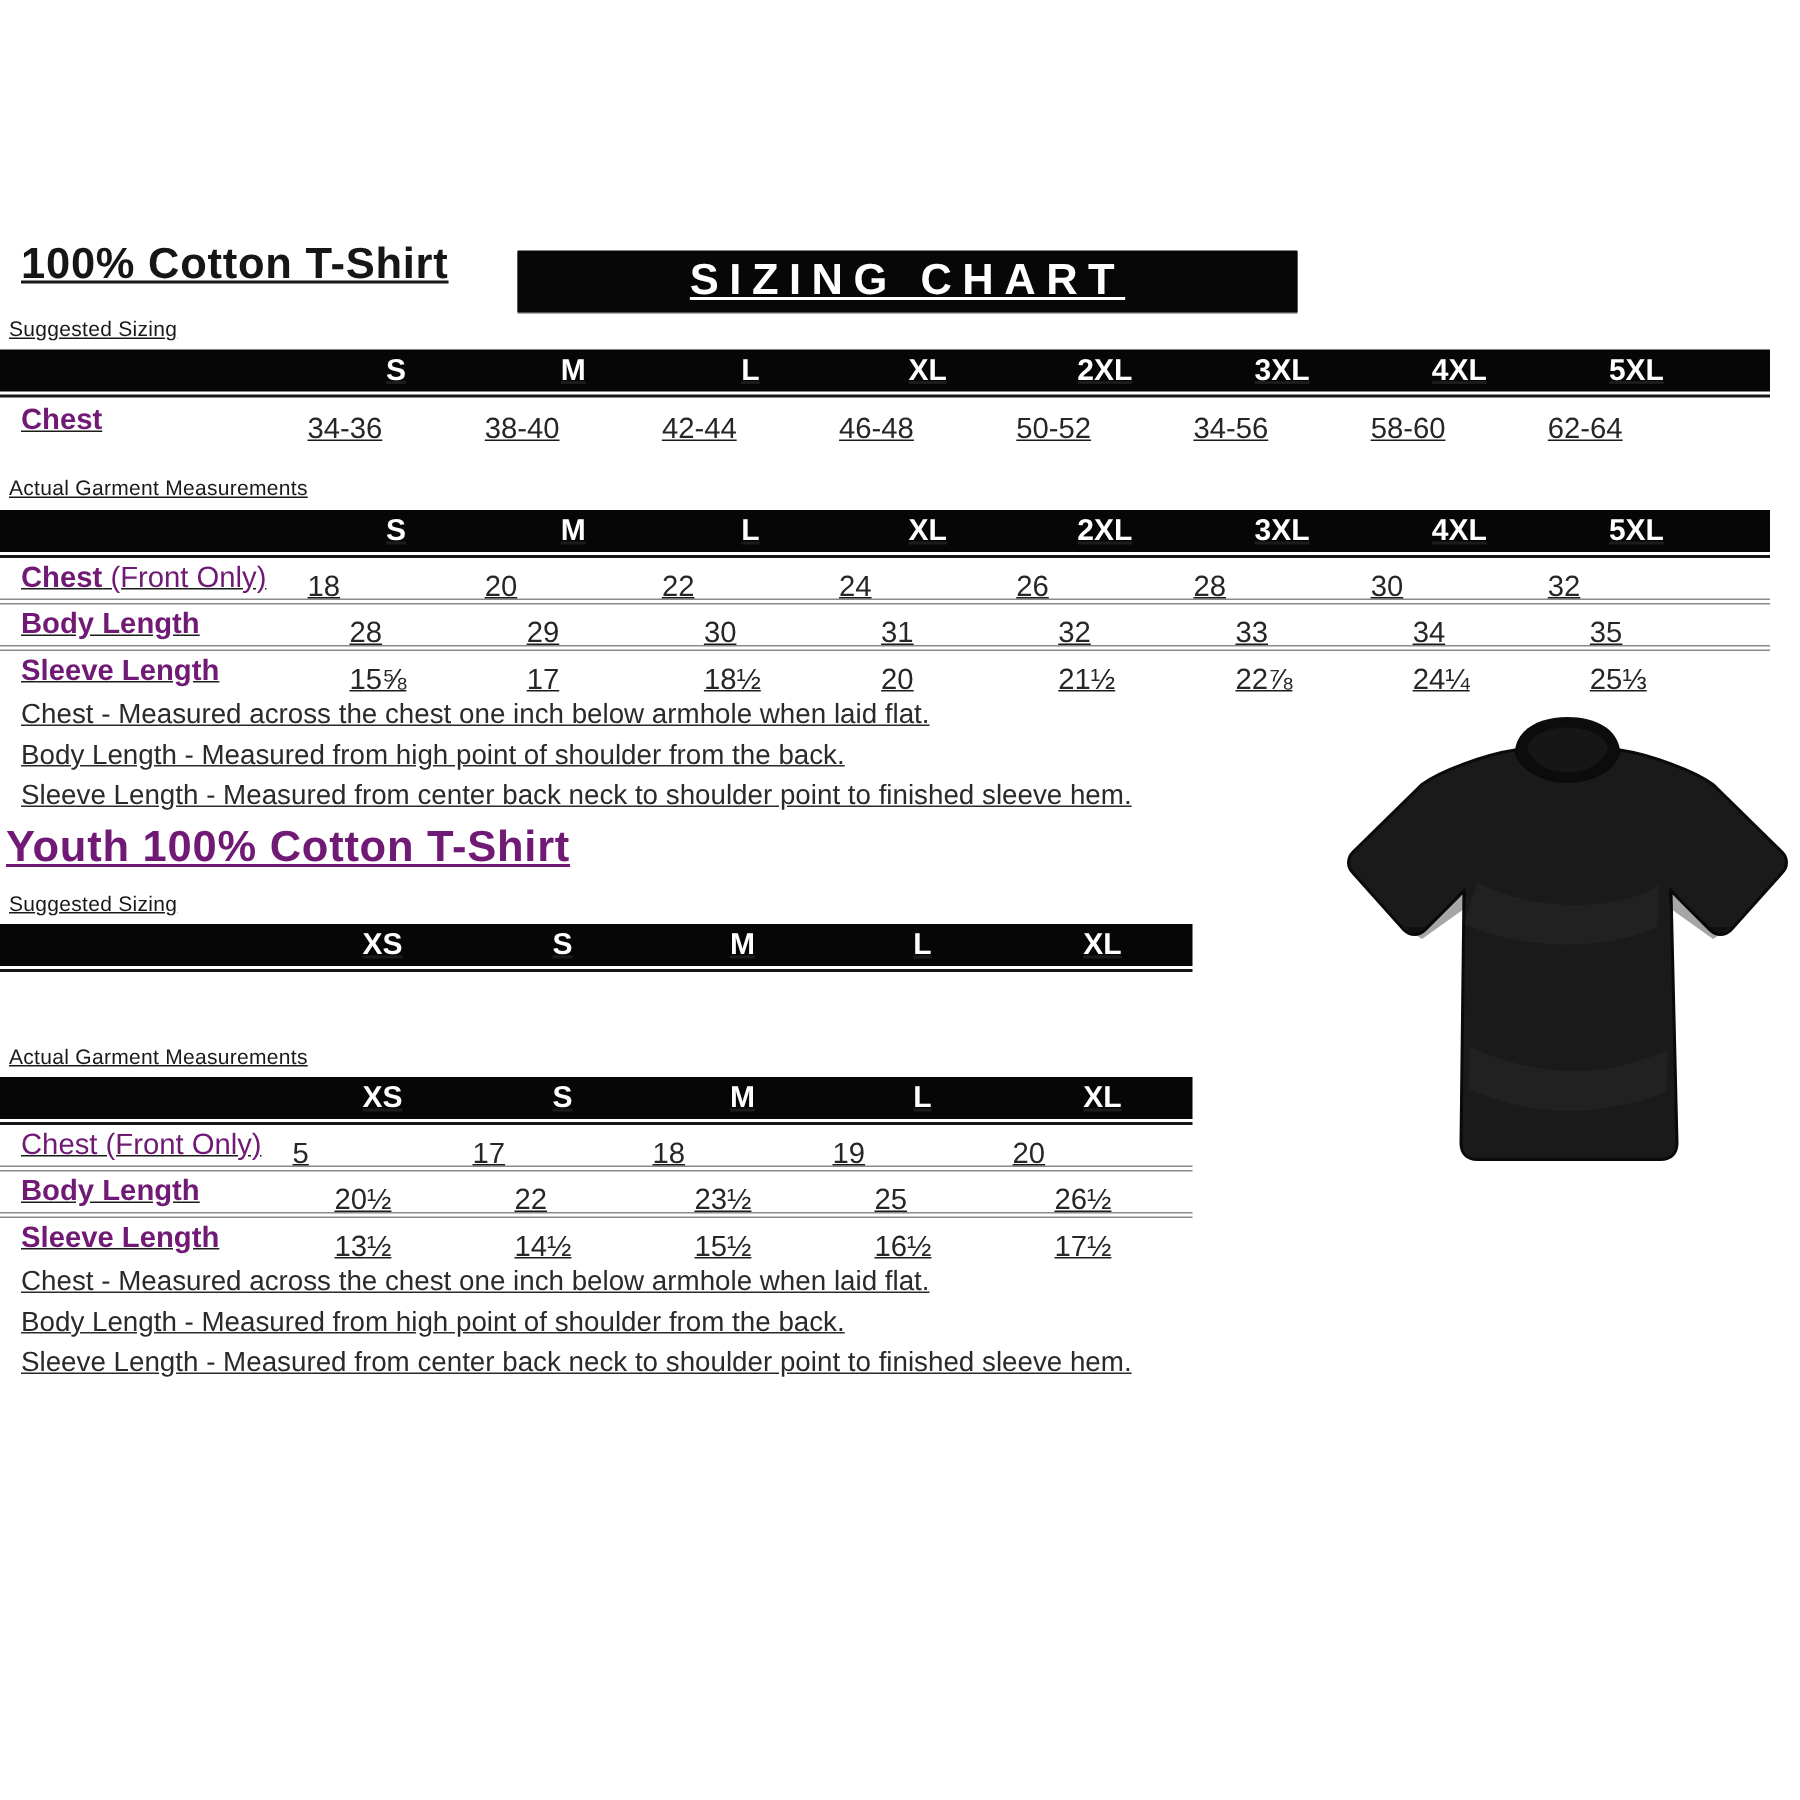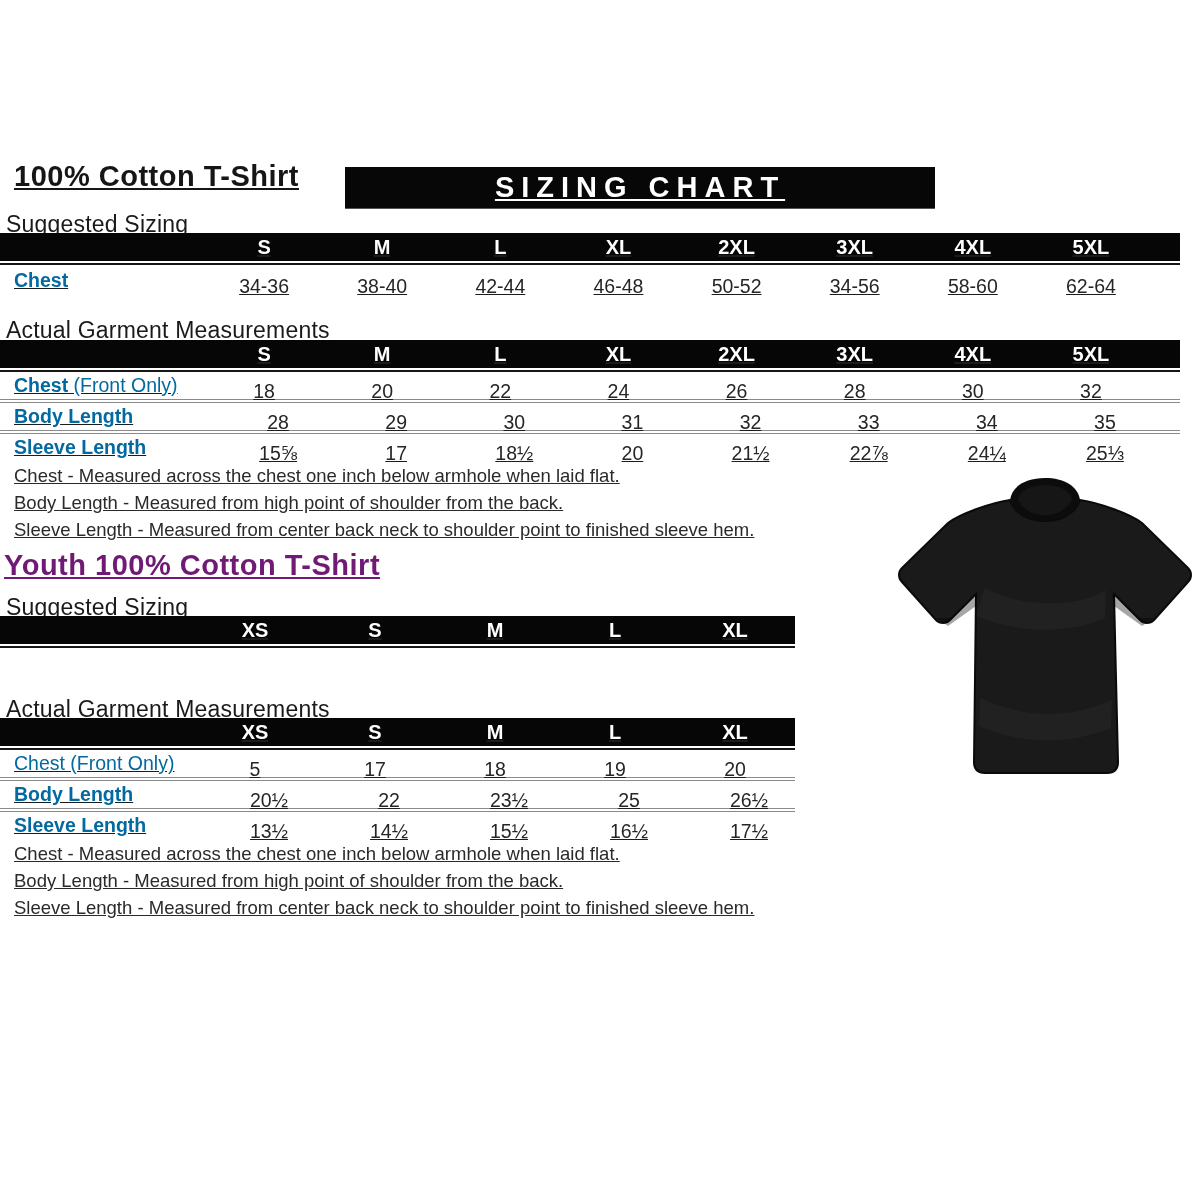--- a/index.html
+++ b/index.html
@@ -12,28 +12,28 @@
     overflow:hidden;
   }
   .abs{position:absolute;text-decoration:underline;}
 
   .main-title{
     left:14px;top:160px;
     font-size:29px;font-weight:bold;color:#161616;
     letter-spacing:0.5px;
   }
   .banner{
-    left:345px;top:167px;width:590px;height:41px;
+    left:345px;top:167px;width:520px;height:41px;
     background:#070707;color:#ffffff;
     font-size:29px;font-weight:bold;letter-spacing:7px;
     text-align:center;line-height:41px;
     box-shadow:0 1px 0 #555;
   }
   .section-label{
-    font-size:23px;color:#1a1a1a;letter-spacing:0.2px;
+    font-size:14px;color:#1a1a1a;letter-spacing:0.2px;
   }
   .youth-title{
     left:4px;top:549px;
     font-size:29px;font-weight:bold;color:#701a75;
     letter-spacing:0.5px;
   }
 
   
   .sz-table{left:0;}
   .hbar{
@@ -42,25 +42,25 @@
   }
   .hbar .spacer{flex:none;}
   .hbar .col{flex:1;text-align:center;}
   .adult .spacer,.adult .rl{width:205px;}
   .adult .hbar,.adult .trow{padding-right:30px;}
   .youth-t .spacer,.youth-t .rl{width:195px;}
   .tline{height:0;border-top:2px solid #161616;margin-top:2px;}
   .trow{display:flex;align-items:center;font-size:19.5px;color:#262626;}
   .trow .rl{
     flex:none;box-sizing:border-box;padding-left:14px;
-    font-weight:bold;color:#0369a1;
+    font-weight:bold;color:#701a75;
   }
   .trow .rl .suffix{font-weight:normal;}
   .trow.plain .rl{font-weight:normal;}
-  .trow .cell{flex:1;text-align:center;margin-top:11px;}
+  .trow .cell{flex:1;margin-top:11px;}
   .row30{height:31px;}
   .row26{height:27px;}
   .divided .trow + .trow{border-top:4px double #8a8a8a;gap:28px;}
 
   .notes{left:14px;font-size:18.5px;line-height:27px;color:#2a2a2a;}
   .notes div{white-space:nowrap;}
 
   .tshirt-wrap{left:890px;top:468px;width:310px;height:345px;}
 </style>
 </head>

